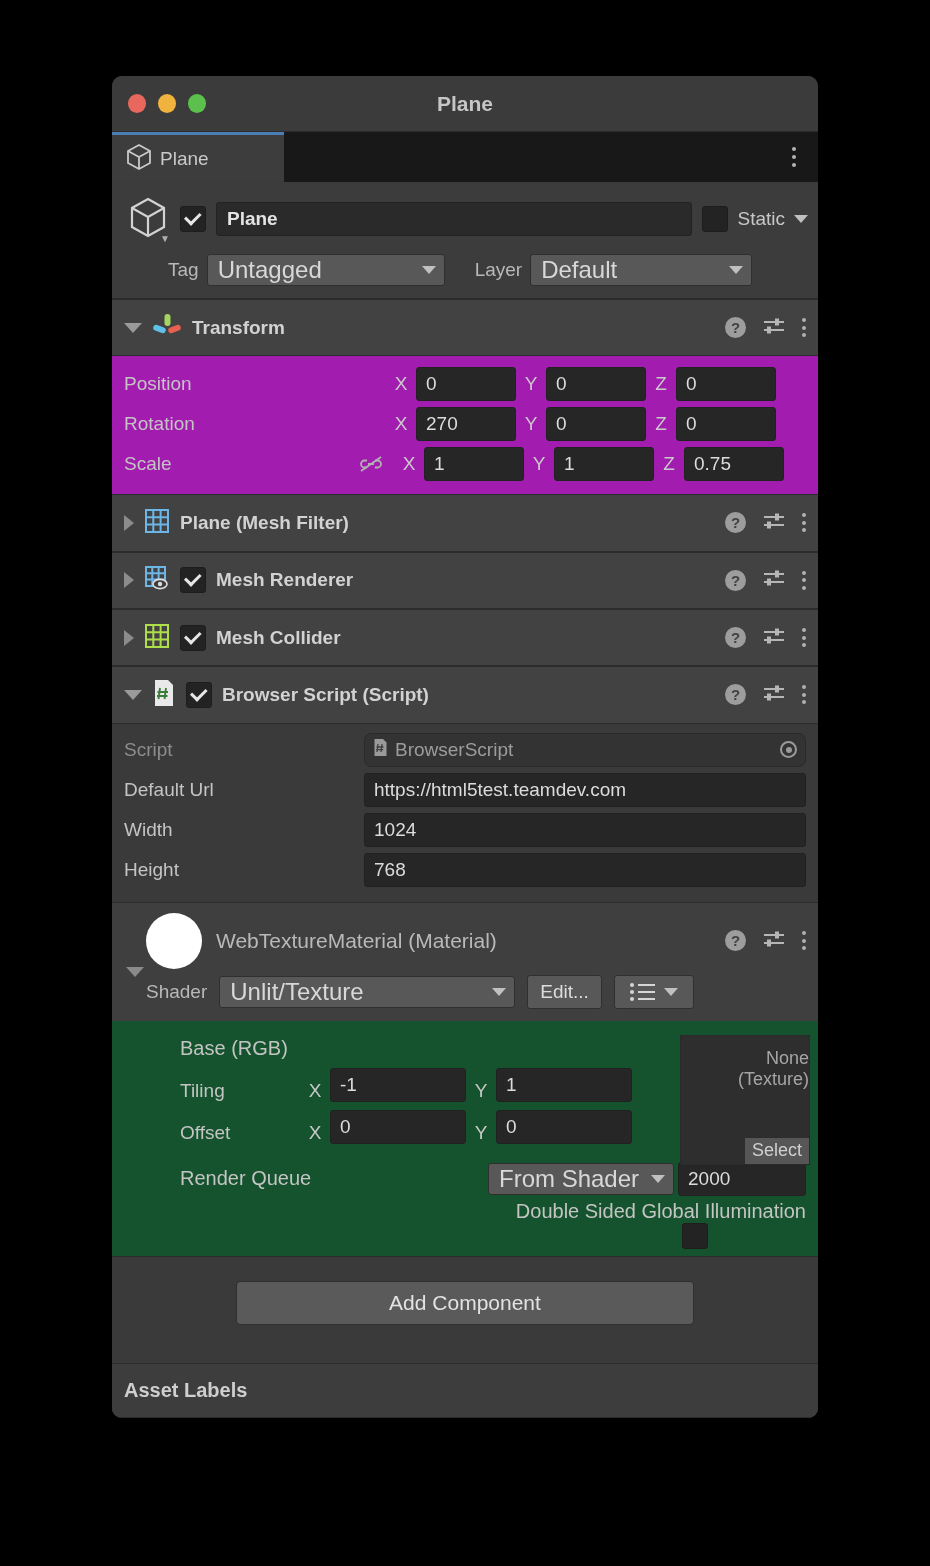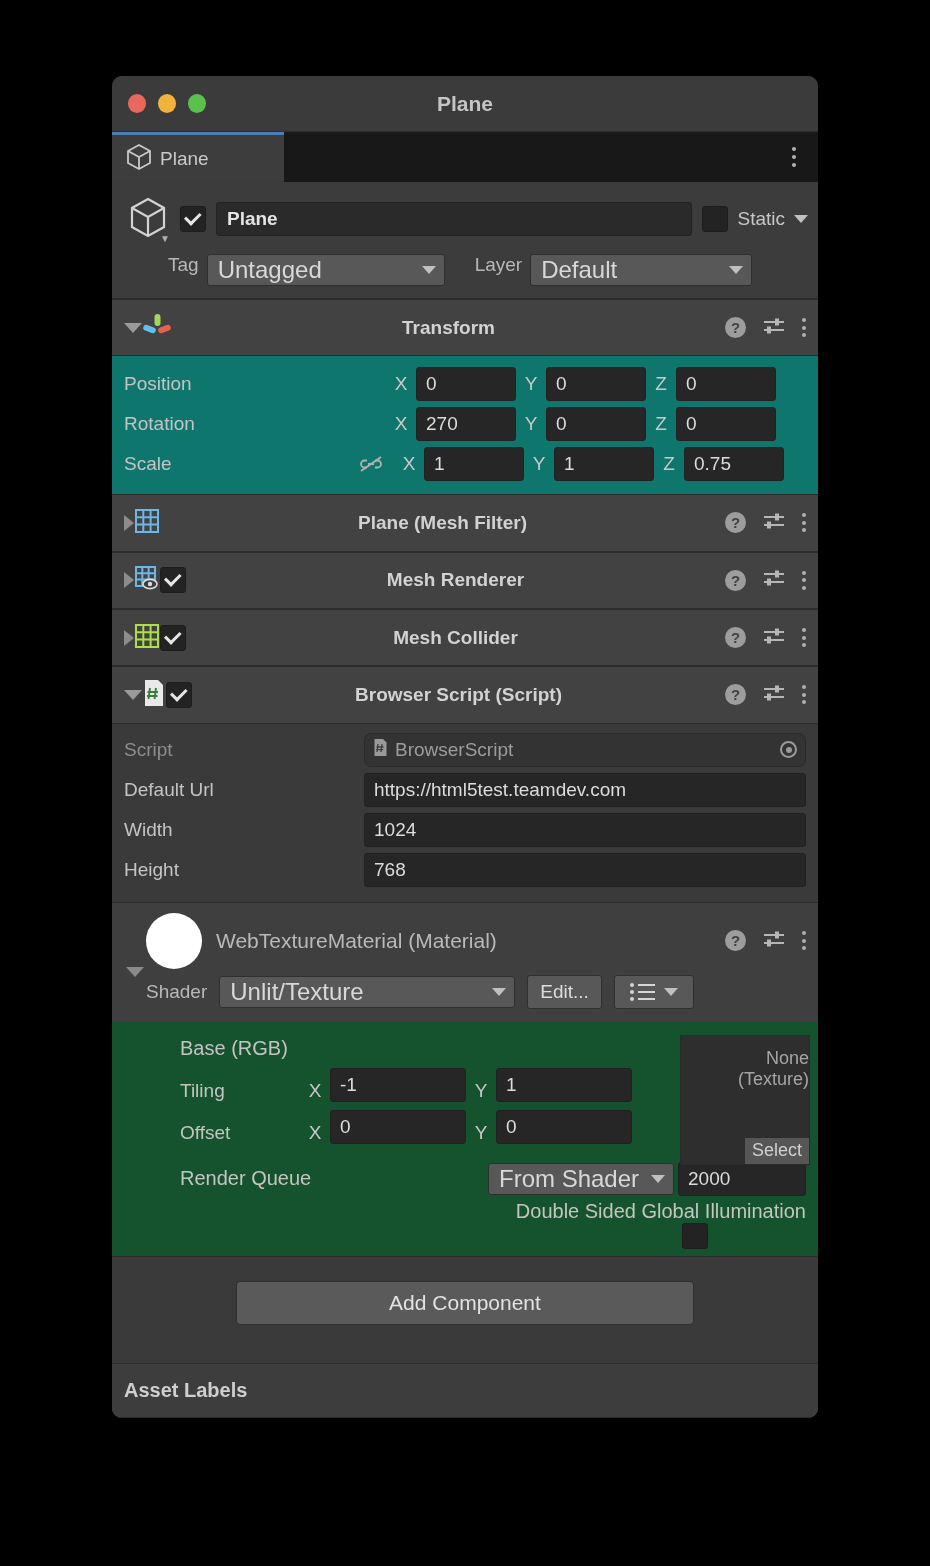--- a/index.html
+++ b/index.html
@@ -89,34 +89,34 @@
     color: #e4e4e4; font-size: 19px; font-weight: bold;
     display: flex; align-items: center; padding-left: 10px;
   }
   .static-wrap { display: flex; align-items: center; gap: 9px; flex: 0 0 auto; }
   .static-lbl { color: #c7c7c7; font-size: 19px; }
   .arrow-d {
     width: 0; height: 0;
     border-left: 7px solid transparent; border-right: 7px solid transparent;
     border-top: 8px solid #c0c0c0;
   }
-  .go-row2 { display: flex; align-items: flex-start; gap: 8px; margin-top: 12px; padding-left: 42px; }
+  .go-row2 { display: flex; align-items: center; gap: 8px; margin-top: 12px; padding-left: 42px; }
   .fld-lbl { color: #b8b8b8; font-size: 19px; }
   .dropdown {
     background: #585858; border: 1px solid #2f2f2f; border-radius: 3px;
     height: 32px; display: flex; align-items: center;
     padding: 0 8px 0 10px; color: #d8d8d8; font-size: 24px;
     justify-content: space-between;
   }
 
   
   .comp-hd {
     height: 60px; background: #424242;
     border-top: 1px solid #2c2c2c; border-bottom: 1px solid #2c2c2c;
-    display: flex; align-items: center; padding: 0 12px 0 12px;  text-align: center;
+    display: flex; align-items: center; padding: 0 12px 0 12px; gap: 10px;
   }
   .foldout {
     width: 0; height: 0; flex: 0 0 auto;
     border-left: 9px solid transparent; border-right: 9px solid transparent;
     border-top: 10px solid #9a9a9a;
   }
   .foldout.closed {
     border-top: 8px solid transparent; border-bottom: 8px solid transparent;
     border-left: 10px solid #8c8c8c; border-right: 0;
   }
@@ -124,21 +124,21 @@
   .hd-icons { display: flex; align-items: center; gap: 16px; flex: 0 0 auto; }
   .ic-help {
     width: 21px; height: 21px; border-radius: 50%; background: #9d9d9d;
     color: #424242; font-size: 15px; font-weight: bold;
     display: flex; align-items: center; justify-content: center;
   }
   .ic-kebab { display: flex; flex-direction: column; gap: 3.5px; }
   .ic-kebab i { width: 4px; height: 4px; border-radius: 50%; background: #b0b0b0; }
 
   
-  .props { background: #0f766e; padding: 8px 20px 10px 12px; }
+  .props { background: #a21caf; padding: 8px 20px 10px 12px; }
   .prow { display: flex; align-items: center; height: 40px; gap: 8px; }
   .prow .lbl { color: #c4c4c4; font-size: 19px; }
   .vec-lbl { color: #c9c9c9; font-size: 19px; width: 14px; text-align: center; }
   .ifield {
     background: #262626; border: 1px solid #212121; border-radius: 3px;
     height: 34px; color: #dcdcdc; font-size: 19px;
     display: flex; align-items: center; padding-left: 9px;
   }
 
   

